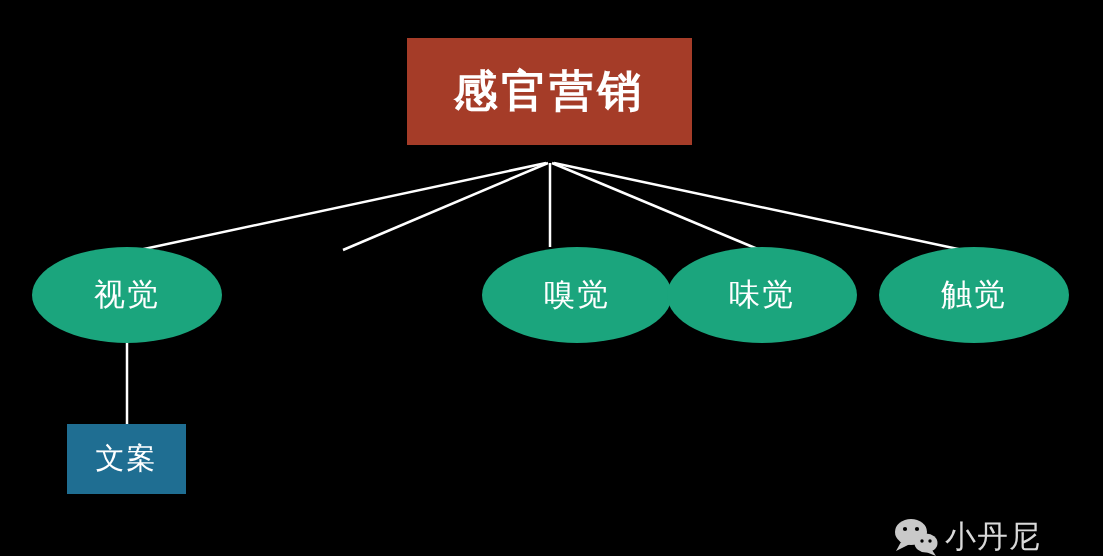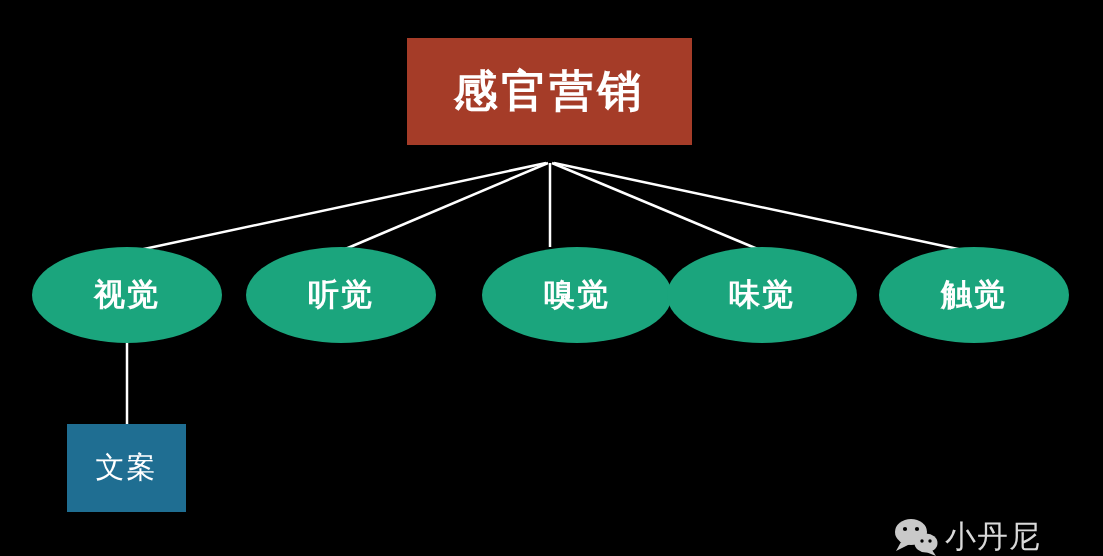--- a/index.html
+++ b/index.html
@@ -44,33 +44,32 @@
     width: 190px;
     height: 96px;
     background: #1ba57d;
     border-radius: 50%;
     display: flex;
     align-items: center;
     justify-content: center;
     color: #ffffff;
     font-size: 31px;
     letter-spacing: 2px;
-    font-weight: bold;
   }
   .sense-1 { left: 32px; }
   .sense-2 { left: 246px; }
   .sense-3 { left: 482px; }
   .sense-4 { left: 667px; }
   .sense-5 { left: 879px; }
   .leaf-box {
     position: absolute;
     left: 67px;
     top: 424px;
     width: 119px;
-    height: 88px;
+    height: 70px;
     background: #1f6e92;
     display: flex;
     align-items: center;
     justify-content: center;
     color: #ffffff;
     font-size: 29px;
     letter-spacing: 2px;
     text-align: right;
   }
   .watermark {
@@ -99,21 +98,20 @@
     <line x1="550" y1="163" x2="550" y2="247" stroke="#ffffff" stroke-width="2.5"></line>
     <line x1="552" y1="163" x2="760" y2="250" stroke="#ffffff" stroke-width="2.5"></line>
     <line x1="554" y1="163" x2="972" y2="252" stroke="#ffffff" stroke-width="2.5"></line>
     <line x1="127" y1="342" x2="127" y2="424" stroke="#ffffff" stroke-width="2.5"></line>
   </svg>
 
   <div class="root-box">感官营销</div>
 
   <div class="sense-ellipse sense-1">视觉</div>
 
-  <div class="sense-ellipse sense-2">听觉</div>
 
   <div class="sense-ellipse sense-3">嗅觉</div>
 
   <div class="sense-ellipse sense-4">味觉</div>
 
   <div class="sense-ellipse sense-5">触觉</div>
 
   <div class="leaf-box">文案</div>
 
   <div class="watermark">

